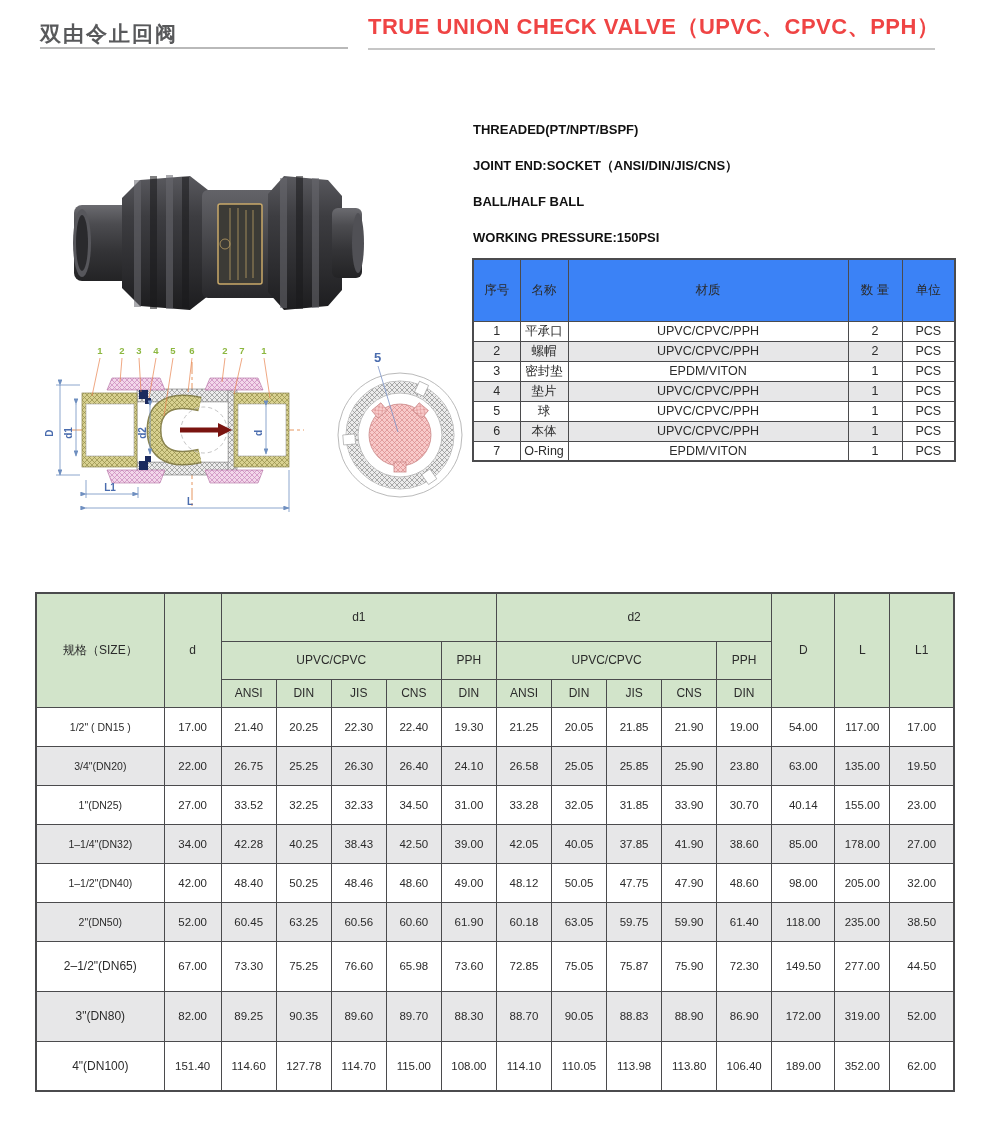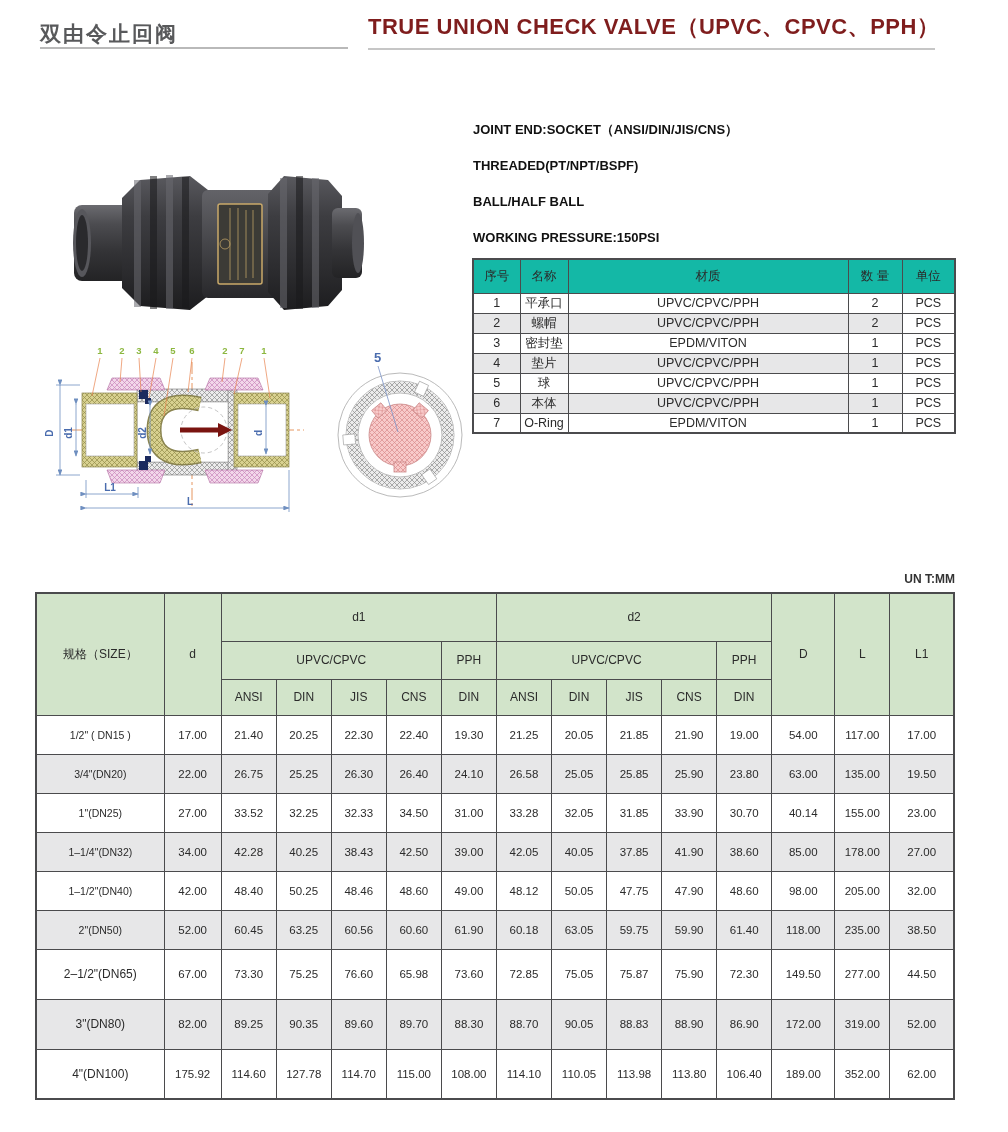--- a/index.html
+++ b/index.html
@@ -5,53 +5,53 @@
   * { margin:0; padding:0; box-sizing:border-box; }
   html,body { background:#ffffff; }
   body { font-family:"Liberation Sans", sans-serif; color:#2b2b2b; }
   #page { position:relative; width:1008px; height:1132px; background:#fff; overflow:hidden; }
 
   
   .title-zh { position:absolute; left:40px; top:20px; font-size:21px; font-weight:bold;
               color:#58595b; letter-spacing:2px; }
   .rule-zh  { position:absolute; left:40px; top:47px; width:308px; height:2px; background:#b9b9b9; }
   .title-en { position:absolute; left:368px; top:12px; font-size:22px; font-weight:600;
-              color:#7f1d1d; letter-spacing:0.5px; white-space:nowrap; }
+              color:#ef4444; letter-spacing:0.5px; white-space:nowrap; }
   .rule-en  { position:absolute; left:368px; top:48px; width:567px; height:2px; background:#c6c6c6; }
 
   
   .specs { position:absolute; left:473px; top:112px; }
   .specs div { font-size:13px; font-weight:bold; color:#111; line-height:36px; white-space:nowrap; }
 
   
   #parts-table { position:absolute; left:472px; top:258px; width:482px;
                  border-collapse:collapse; table-layout:fixed; }
   #parts-table th, #parts-table td { border:1px solid #4b4b4d; text-align:center;
                  font-size:12.5px; color:#2b2b2b; }
   #parts-table { border:2px solid #4b4b4d; }
-  #parts-table th { background:#14b8a6; font-weight:normal; height:34px;margin-top:48px; }
+  #parts-table th { background:#3b82f6; font-weight:normal; height:62px;margin-top:48px; }
   #parts-table td { height:20px; padding:1px 2px; }
   #parts-table tr:nth-child(even) td { background:#e7e7e8; }
   #parts-table td:last-child { background:#fff !important; }
   .pc1 { width:47px; } .pc2 { width:48px; } .pc3 { width:280px; } .pc4 { width:54px; } .pc5 { width:53px; }
 
   
   .photo   { position:absolute; left:70px;  top:160px; }
   .drawing { position:absolute; left:42px;  top:340px; }
 
   
   .unit-note { position:absolute; left:35px; top:572px; width:920px; text-align:right;
                font-size:12px; font-weight:bold; color:#333; }
   #dim-table { position:absolute; left:35px; top:592px; width:920px;
                border-collapse:collapse; table-layout:fixed; border:2px solid #4b4b4d; }
   #dim-table th, #dim-table td { border:1px solid #4b4b4d; text-align:center; color:#2b2b2b; }
   #dim-table th { background:#d2e4ca; font-weight:normal; font-size:12px; }
   #dim-table thead tr:nth-child(1) th { height:48px; }
   #dim-table thead tr:nth-child(2) th { height:38px; }
-  #dim-table thead tr:nth-child(3) th { height:36px;text-align:center; }
+  #dim-table thead tr:nth-child(3) th { height:28px;text-align:center; }
   #dim-table tbody td { font-size:11.5px; background:#fff; }
   #dim-table tbody tr:nth-child(even) td { background:#e7e7e8; }
   #dim-table tbody tr { height:39px; }
   #dim-table tbody tr:nth-child(n+7) { height:50px; }
   #dim-table tbody td.size-cell { font-size:10.5px; }
   #dim-table tbody tr:nth-child(n+7) td.size-cell { font-size:12px; }
   .cw-size { width:128px; } .cw-d { width:57px; } .cw-m { width:55px; }
   .cw-D { width:63px; } .cw-L { width:55px; } .cw-L1 { width:64px; }
 </style>
 </head>
@@ -112,22 +112,22 @@
       <rect x="210" y="18" width="7" height="130" fill="#6a6a70"></rect>
       <rect x="226" y="16" width="7" height="133" fill="#19191b"></rect>
       <rect x="242" y="18" width="7" height="130" fill="#6a6a70"></rect>
     </g>
 
     <rect x="262" y="48" width="30" height="70" rx="6" fill="url(#gMetal)"></rect>
     <ellipse cx="288" cy="83" rx="6" ry="30" fill="#505055"></ellipse>
   </svg>
 
   <div class="specs">
+    <div>THREADED(PT/NPT/BSPF)</div>
     <div>JOINT END:SOCKET（ANSI/DIN/JIS/CNS）</div>
-    <div>THREADED(PT/NPT/BSPF)</div>
     <div>BALL/HALF BALL</div>
     <div>WORKING PRESSURE:150PSI</div>
   </div>
 
   <table id="parts-table">
     <colgroup>
         <col class="pc1">
         <col class="pc2">
         <col class="pc3">
         <col class="pc4">
@@ -313,21 +313,20 @@
         <circle cx="358" cy="95" r="31" fill="url(#patRed)" stroke="#cc8a8a" stroke-width="0.8"></circle>
         <rect x="352" y="58" width="12" height="10" fill="url(#patRed)" stroke="#cc8a8a" stroke-width="0.8" transform="rotate(40 358 95)"></rect>
         <rect x="352" y="58" width="12" height="10" fill="url(#patRed)" stroke="#cc8a8a" stroke-width="0.8" transform="rotate(-40 358 95)"></rect>
         <rect x="352" y="58" width="12" height="10" fill="url(#patRed)" stroke="#cc8a8a" stroke-width="0.8" transform="rotate(180 358 95)"></rect>
       </g>
       <line x1="336" y1="26" x2="356" y2="92" stroke="#7b93c8" stroke-width="0.8"></line>
       <text x="332" y="22" fill="#4a6cae" font-size="13" font-weight="bold" font-family="Liberation Sans, sans-serif">5</text>
     </g>
   </svg>
 
-  <div class="unit-note">UN T:MM</div>
 
   <table id="dim-table">
     <colgroup>
       <col class="cw-size">
         <col class="cw-d">
       <col class="cw-m">
         <col class="cw-m">
         <col class="cw-m">
         <col class="cw-m">
         <col class="cw-m">
@@ -501,21 +500,21 @@
           <td>90.05</td>
           <td>88.83</td>
           <td>88.90</td>
           <td>86.90</td>
           <td>172.00</td>
           <td>319.00</td>
           <td>52.00</td>
         </tr>
         <tr>
           <td class="size-cell">4"(DN100)</td>
-          <td>175.92</td>
+          <td>151.40</td>
           <td>114.60</td>
           <td>127.78</td>
           <td>114.70</td>
           <td>115.00</td>
           <td>108.00</td>
           <td>114.10</td>
           <td>110.05</td>
           <td>113.98</td>
           <td>113.80</td>
           <td>106.40</td>

